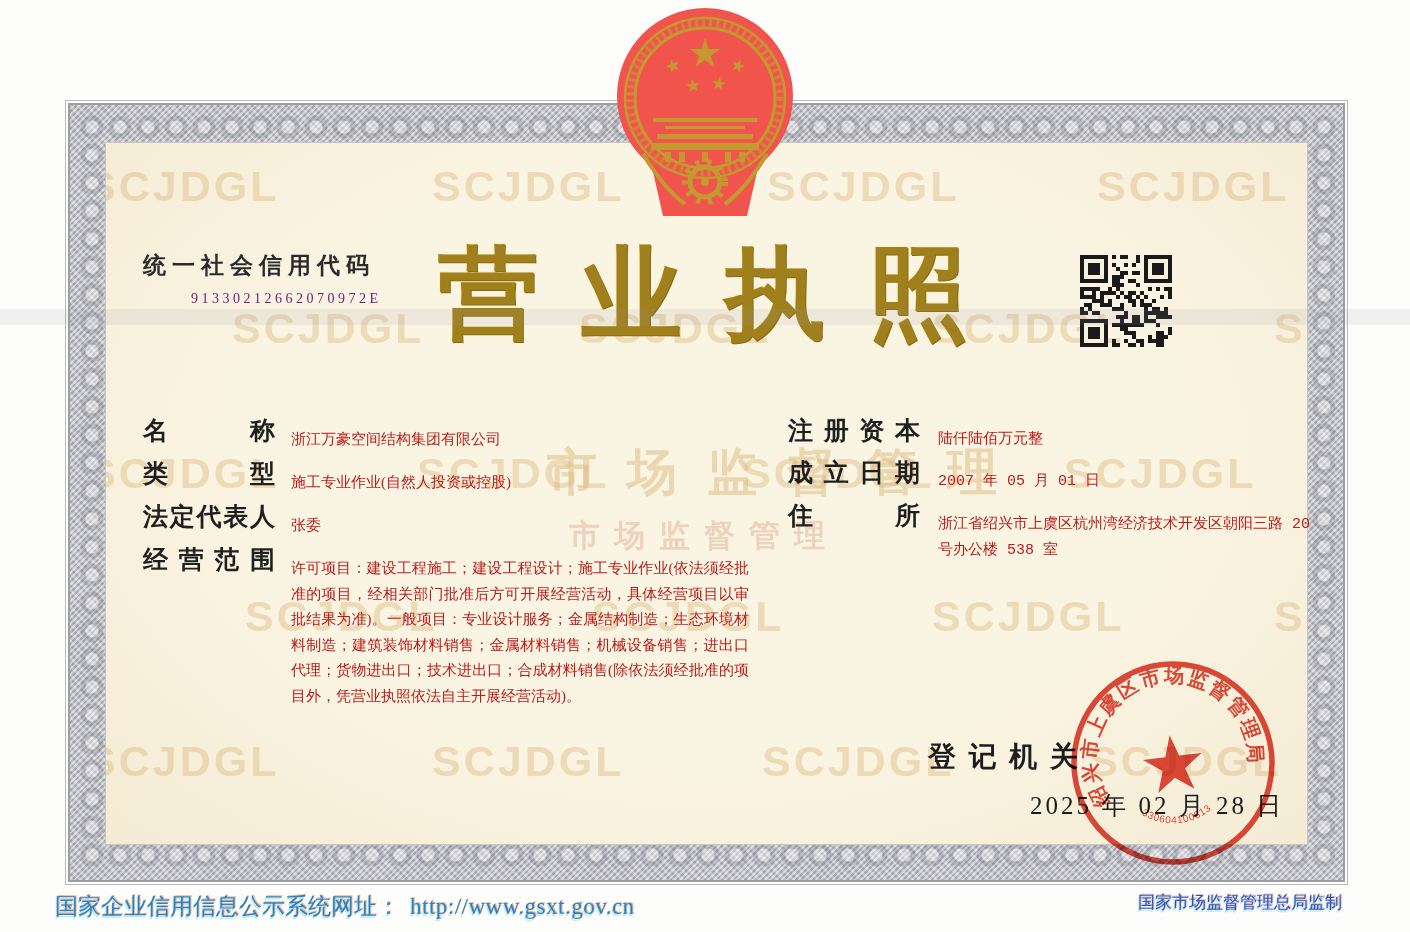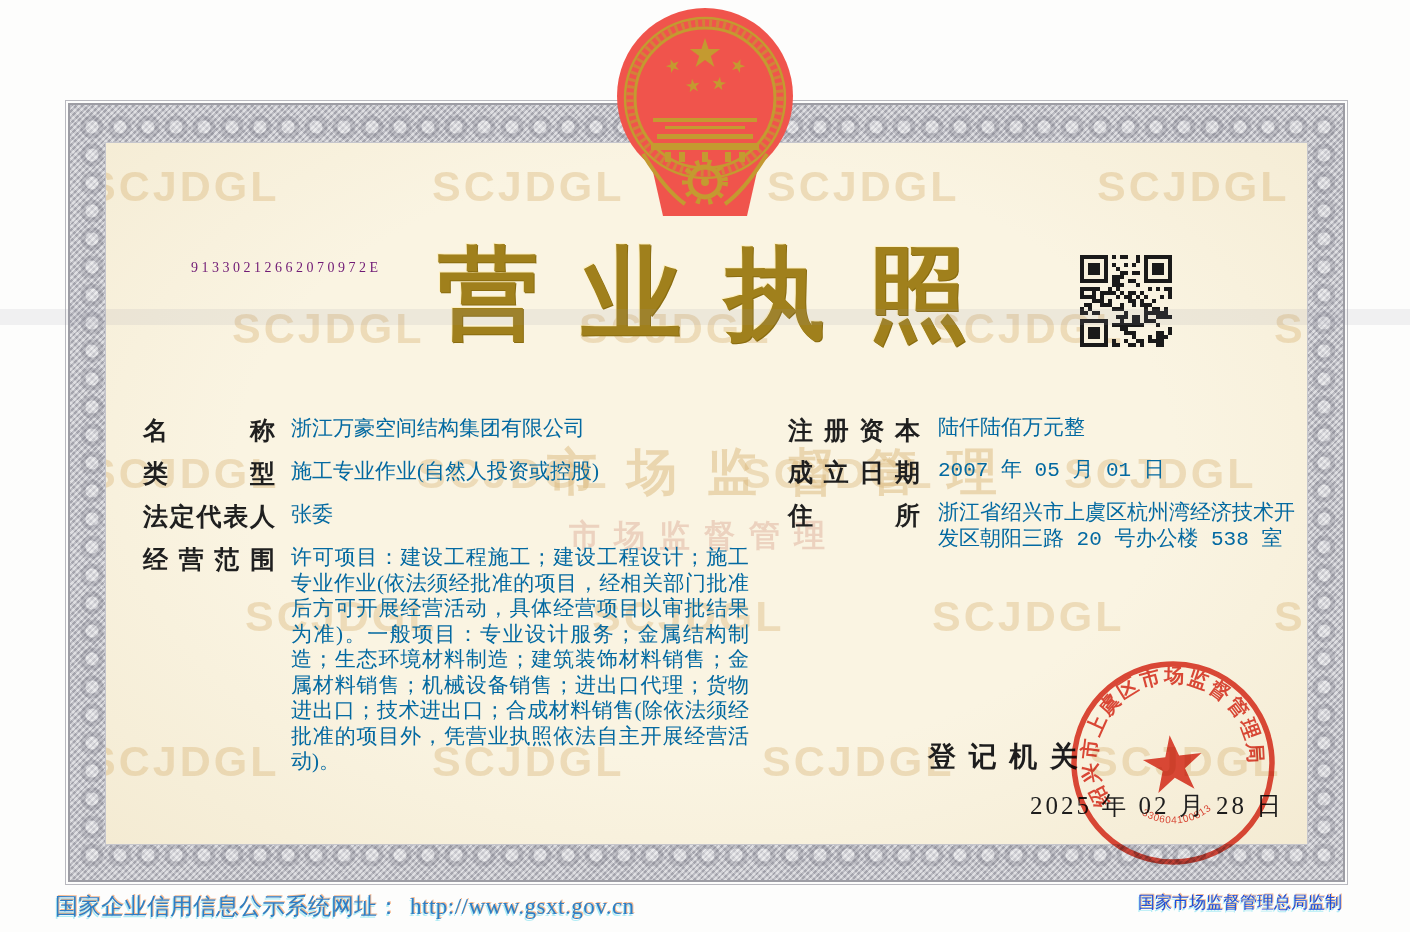--- a/index.html
+++ b/index.html
@@ -64,21 +64,21 @@
 
   .qr{position:absolute;left:1080px;top:255px;width:92px;height:92px;}
   .qr-caption{
     position:absolute;left:1180px;top:256px;width:104px;
     font-size:13px;line-height:15.5px;color:#3a3a3a;
   }
 
   .jlabel{display:flex;justify-content:space-between;font-weight:bold;color:#1f1f1f;}
   .frow{position:absolute;}
   .frow .jlabel{position:absolute;left:0;top:0;width:132px;font-size:25px;}
-  .frow .fval{position:absolute;top:2px;font-size:21px;line-height:25.5px;color:#0369a1;}
+  .frow .fval{position:absolute;top:13px;font-size:15px;line-height:25.5px;color:#b91c1c;}
   .lrow .fval{left:148px;width:458px;}
   .rrow .fval{left:150px;width:372px;font-family:Liberation Mono, monospace;}
 
   .reg-label{
     position:absolute;left:928px;top:738px;width:150px;display:flex;justify-content:space-between;
     font-size:28px;font-weight:bold;color:#1d1d1d;
   }
   .reg-date{
     position:absolute;left:1030px;top:789px;font-size:25px;color:#1d1d1d;letter-spacing:3px;z-index:4;
   }
@@ -169,20 +169,21 @@
       <circle cx="92" cy="178" r="20" stroke-width="6" stroke-dasharray="4 8"></circle>
       <circle cx="92" cy="178" r="4" fill="#c49a30" stroke="none"></circle>
       <path d="M30,150 Q52,186 72,200" stroke-width="4"></path>
       <path d="M154,150 Q132,186 112,200" stroke-width="4"></path>
     </g>
   </svg>
 
   <div class="content">
 
     <div class="credit-block">
+      <div class="credit-label">统一社会信用代码</div>
       <div class="credit-value">91330212662070972E</div>
     </div>
 
     <div class="license-title jsplit">
         <span>营</span>
         <span>业</span>
         <span>执</span>
         <span>照</span>
       </div>
 

